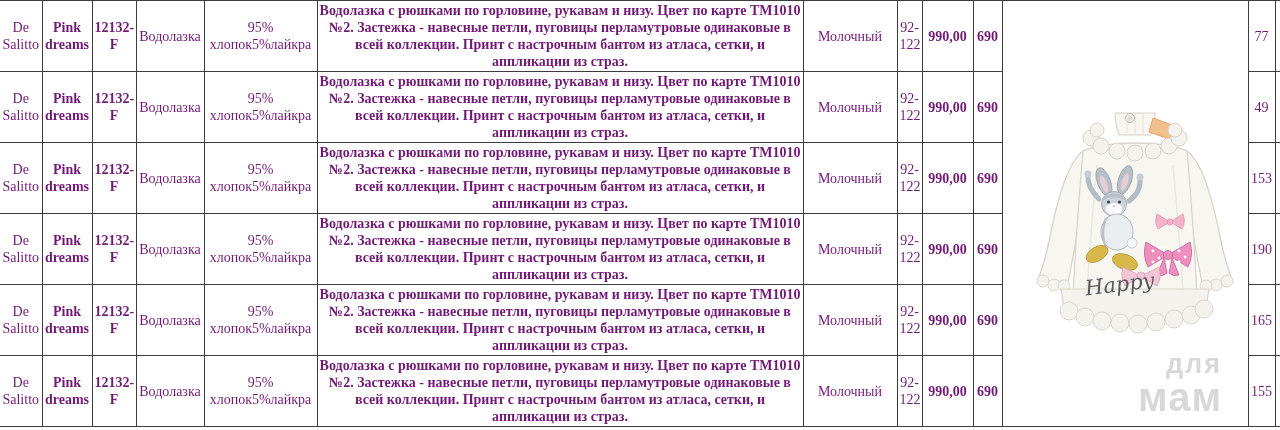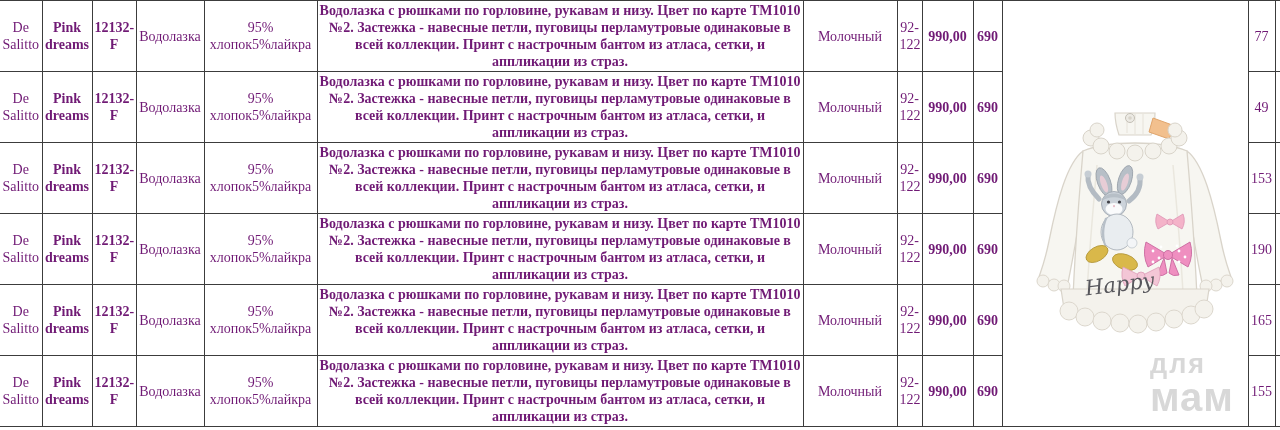--- a/index.html
+++ b/index.html
@@ -19,22 +19,22 @@
   table.catalog td:first-child{border-left:0;}
   td.c-edge{border-right:0;padding:0;}
   .b{font-weight:bold;}
   td.c-desc{padding:0 3px;line-height:17px;font-weight:bold;}
   td.c-range{padding:0 1px;line-height:16px;}
   td.c-img{padding:0;position:relative;}
 
   .photo{position:absolute;left:24px;top:104px;width:216px;height:232px;}
 
   .watermark{
-    position:absolute;left:1150px;top:351px;width:118px;
-    text-align:left;color:#d8d8d8;
+    position:absolute;left:1104px;top:351px;width:118px;
+    text-align:right;color:#d8d8d8;
     font-family:"Liberation Sans","DejaVu Sans",sans-serif;font-weight:700;
     mix-blend-mode:multiply;z-index:3;pointer-events:none;
   }
   .wm-line1{font-size:27px;line-height:27px;letter-spacing:2px;}
   .wm-line2{font-size:40px;line-height:38px;letter-spacing:1px;}
 </style>
 </head>
 <body>
 
 <table class="catalog">

